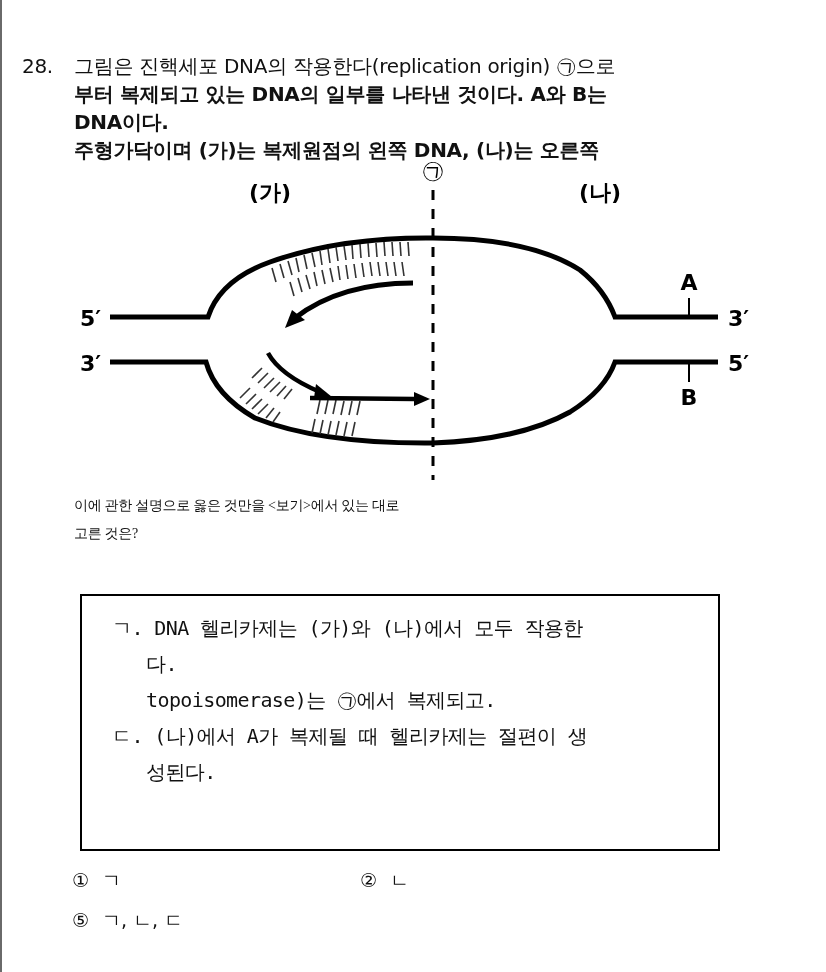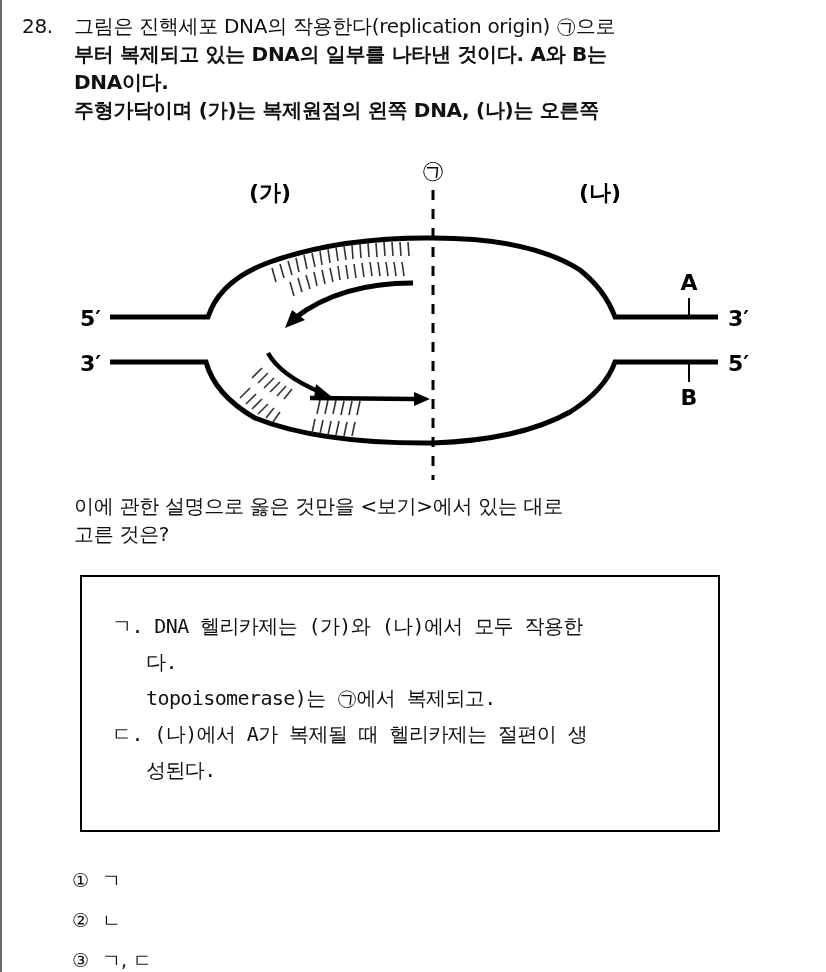--- a/index.html
+++ b/index.html
@@ -11,42 +11,42 @@
     }
     .page-border {
       position: absolute; left: 0; top: 0; width: 2px; height: 972px; background: #6a6a6a;
     }
     .question {
       position: absolute; left: 22px; top: 12px; width: 780px;
       font-size: 20px; line-height: 28px; letter-spacing: -0.3px;
     }
     .q-line { white-space: nowrap; }
     .q-indent { padding-left: 52px; font-weight: bold; }
-    .q-number { display: inline-block; width: 52px; }
+    .q-number { display: inline-block; width: 52px; margin-top: 40px; }
     .diagram {
       position: absolute; left: 80px; top: 140px; width: 680px; height: 340px;
     }
     .prompt {
       position: absolute; left: 74px; top: 492px; width: 720px;
-      font-size: 20px; line-height: 28px; letter-spacing: -0.3px;
+      font-size: 14px; line-height: 28px; letter-spacing: -0.3px; font-family: Liberation Serif, serif;
     }
     .bogi-box {
-      position: absolute; left: 80px; top: 575px; width: 640px; height: 257px;
+      position: absolute; left: 80px; top: 594px; width: 640px; height: 257px;
       border: 2.5px solid #000;
-      padding: 31px 0 0 30px;
+      padding: 14px 0 0 30px;
       font-family: "DejaVu Sans Mono", "Liberation Mono", monospace;
       font-size: 20px; line-height: 36px; letter-spacing: -0.6px;
     }
     .bogi-item { white-space: nowrap; }
     .bogi-cont { padding-left: 34px; white-space: nowrap; }
     .choices {
       position: absolute; left: 72px; top: 860px; width: 600px;
       font-size: 19px; line-height: 40px;
     }
-    .choice-row { display: flex; flex-direction: column; }
+    .choice-row { display: flex; }
     .choice { width: 288px; white-space: nowrap; }
     .choice-num { display: inline-block; width: 30px; }
   </style>
 </head>
 <body>
 
 <div class="page-border"></div>
 
 <div class="question">
   <div class="q-line">
@@ -176,24 +176,16 @@
   <div class="choice-row">
     <div class="choice">
       <span class="choice-num">①</span><span>ㄱ</span>
     </div>
     <div class="choice">
       <span class="choice-num">②</span><span>ㄴ</span>
     </div>
   </div>
   <div class="choice-row">
     <div class="choice">
-      <span class="choice-num">③</span><span>ㄱ, ㄷ</span>
-    </div>
-    <div class="choice">
-      <span class="choice-num">④</span><span>ㄴ, ㄷ</span>
-    </div>
-  </div>
-  <div class="choice-row">
-    <div class="choice">
       <span class="choice-num">⑤</span><span>ㄱ, ㄴ, ㄷ</span>
     </div>
   </div>
 </div>
 
 </body></html>

